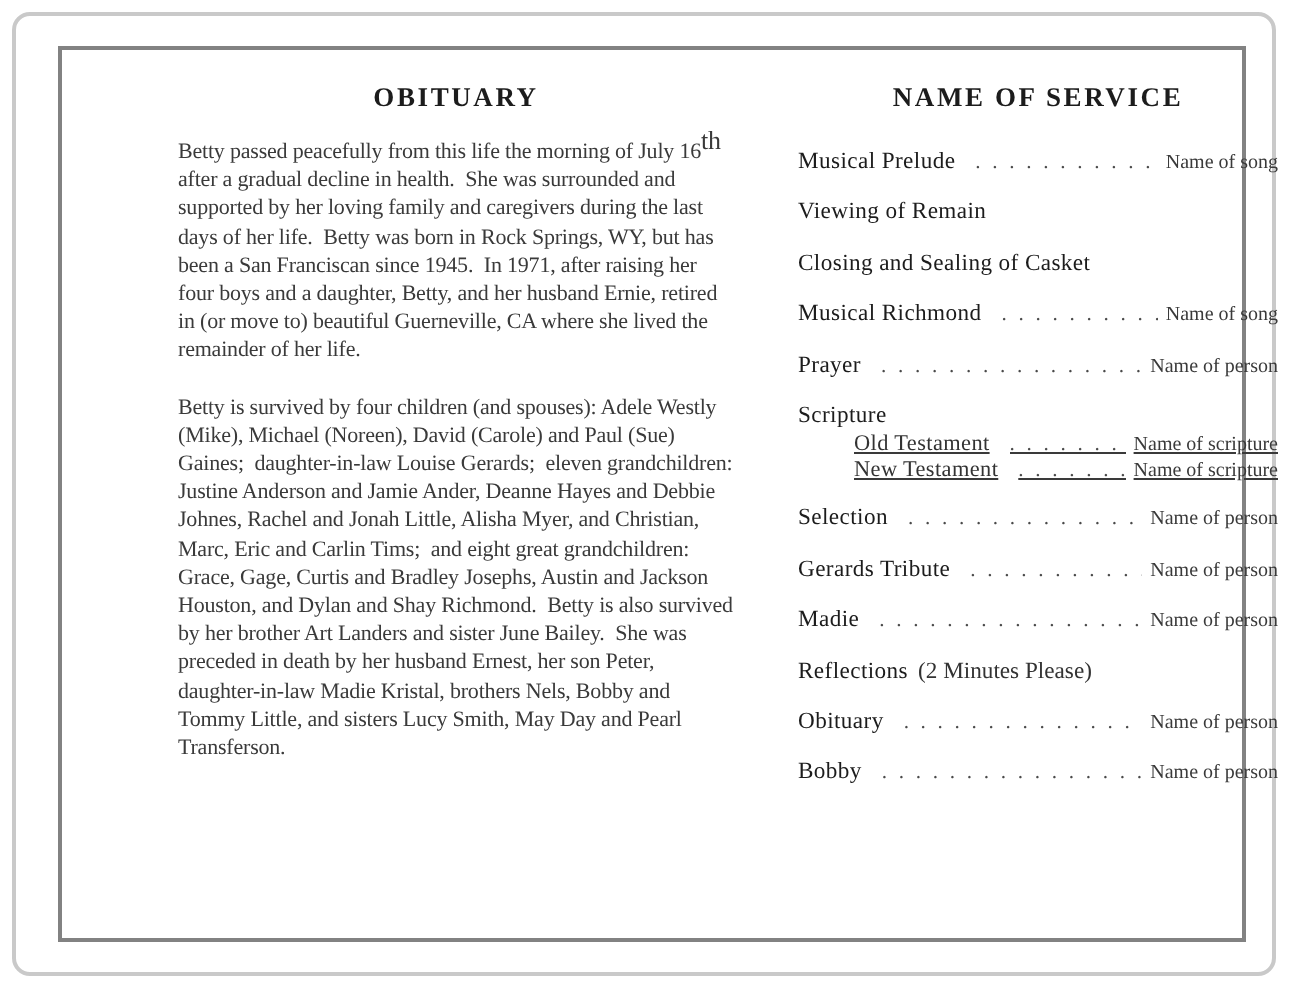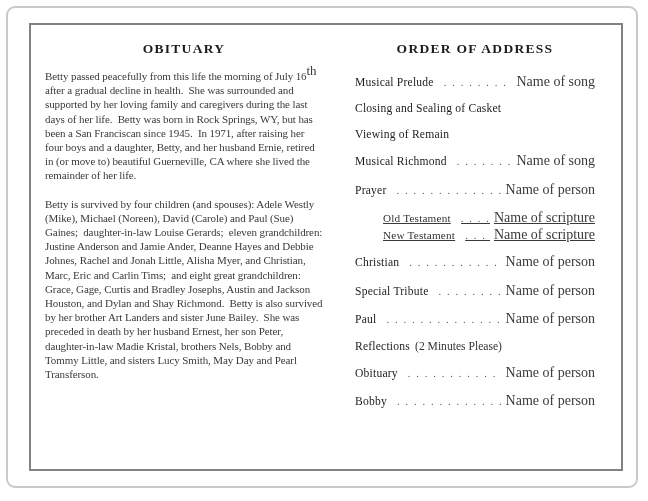--- a/index.html
+++ b/index.html
@@ -19,21 +19,21 @@
   .outer-frame{
     position:absolute;left:6px;top:6px;width:628px;height:478px;
     border:2px solid var(--frame);border-radius:9px;
     background:var(--paper);
   }
   .page{
     position:absolute;left:29px;top:23px;width:590px;height:444px;
     border:2px solid var(--rule);
     background:var(--paper);
   }
-  .col{position:absolute;top:0;}
+  .col{position:absolute;top:0;margin-left:44px;}
   .col-left{left:14px;width:278px;}
   .col-right{left:324px;width:240px;}
   .title{
     margin:16px 0 0 0;text-align:center;
     font-size:13.5px;font-weight:700;letter-spacing:1.3px;
     color:var(--ink-strong);
   }
   
   .obit-body{margin-top:12px;}
   .obit-body p{
@@ -54,83 +54,86 @@
   .svc-row.sub{margin-bottom:1.5px;padding-left:28px;font-size:11.2px;text-decoration:underline;}
   .svc-row.sub-last{margin-bottom:11px;}
   .svc-label{font-weight:400;color:var(--ink-strong);white-space:nowrap;letter-spacing:0.2px;}
   .svc-row.sub .svc-label{font-weight:400;color:#333333;}
   .svc-suffix{margin-left:5px;color:#333333;white-space:nowrap;}
   .svc-dots{
     flex:1 1 auto;overflow:hidden;white-space:nowrap;
     margin:0 4px 0 10px;
     font-size:10.6px;letter-spacing:1.6px;color:#4a4a4a;
   }
-  .svc-value{white-space:nowrap;color:var(--ink);font-size:14px;}
+  .svc-value{white-space:nowrap;color:var(--ink);font-size:10px;}
 </style>
 </head>
 <body>
 
 <div class="outer-frame"></div>
 
 <div class="page">
 
   <section class="col col-left">
     <h2 class="title">OBITUARY</h2>
     <div class="obit-body" id="obituary-paragraphs">
         <p><span>Betty passed peacefully from this life the morning of July 16</span><span class="sup">th</span><span> after a gradual decline in health.  She was surrounded and supported by her loving family and caregivers during the last days of her life.  Betty was born in Rock Springs, WY, but has been a San Franciscan since 1945.  In 1971, after raising her four boys and a daughter, Betty, and her husband Ernie, retired in (or move to) beautiful Guerneville, CA where she lived the remainder of her life.</span></p>
         <p><span>Betty is survived by four children (and spouses): Adele Westly (Mike), Michael (Noreen), David (Carole) and Paul (Sue) Gaines;  daughter-in-law Louise Gerards;  eleven grandchildren: Justine Anderson and Jamie Ander, Deanne Hayes and Debbie Johnes, Rachel and Jonah Little, Alisha Myer, and Christian, Marc, Eric and Carlin Tims;  and eight great grandchildren: Grace, Gage, Curtis and Bradley Josephs, Austin and Jackson Houston, and Dylan and Shay Richmond.  Betty is also survived by her brother Art Landers and sister June Bailey.  She was preceded in death by her husband Ernest, her son Peter, daughter-in-law Madie Kristal, brothers Nels, Bobby and Tommy Little, and sisters Lucy Smith, May Day and Pearl Transferson.</span></p>
       </div>
   </section>
 
   <section class="col col-right">
-    <h2 class="title">ORDER OF ADDRESS</h2>
+    <h2 class="title">NAME OF SERVICE</h2>
     <div class="svc-list" id="service-items">
         <div class="svc-row">
           <span class="svc-label">Musical Prelude</span>
           <span class="svc-dots">. . . . . . . . . . . . . . . . . . . . . . . . . . . . . . . . . . . . . . . . . . . . . . . . . . . . . . . . . . . . </span>
           <span class="svc-value">Name of song</span>
         </div>
         <div class="svc-row">
-          <span class="svc-label">Closing and Sealing of Casket</span>
+          <span class="svc-label">Viewing of Remain</span>
         </div>
         <div class="svc-row">
-          <span class="svc-label">Viewing of Remain</span>
+          <span class="svc-label">Closing and Sealing of Casket</span>
         </div>
         <div class="svc-row">
           <span class="svc-label">Musical Richmond</span>
           <span class="svc-dots">. . . . . . . . . . . . . . . . . . . . . . . . . . . . . . . . . . . . . . . . . . . . . . . . . . . . . . . . . . . . </span>
           <span class="svc-value">Name of song</span>
         </div>
         <div class="svc-row">
           <span class="svc-label">Prayer</span>
           <span class="svc-dots">. . . . . . . . . . . . . . . . . . . . . . . . . . . . . . . . . . . . . . . . . . . . . . . . . . . . . . . . . . . . </span>
           <span class="svc-value">Name of person</span>
+        </div>
+        <div class="svc-row group-head">
+          <span class="svc-label">Scripture</span>
         </div>
         <div class="svc-row sub">
           <span class="svc-label">Old Testament</span>
           <span class="svc-dots">. . . . . . . . . . . . . . . . . . . . . . . . . . . . . . . . . . . . . . . . . . . . . . . . . . . . . . . . . . . . </span>
           <span class="svc-value">Name of scripture</span>
         </div>
         <div class="svc-row sub sub-last">
           <span class="svc-label">New Testament</span>
           <span class="svc-dots">. . . . . . . . . . . . . . . . . . . . . . . . . . . . . . . . . . . . . . . . . . . . . . . . . . . . . . . . . . . . </span>
           <span class="svc-value">Name of scripture</span>
         </div>
         <div class="svc-row">
-          <span class="svc-label">Christian</span>
+          <span class="svc-label">Selection</span>
           <span class="svc-dots">. . . . . . . . . . . . . . . . . . . . . . . . . . . . . . . . . . . . . . . . . . . . . . . . . . . . . . . . . . . . </span>
           <span class="svc-value">Name of person</span>
         </div>
         <div class="svc-row">
-          <span class="svc-label">Special Tribute</span>
+          <span class="svc-label">Gerards Tribute</span>
           <span class="svc-dots">. . . . . . . . . . . . . . . . . . . . . . . . . . . . . . . . . . . . . . . . . . . . . . . . . . . . . . . . . . . . </span>
           <span class="svc-value">Name of person</span>
         </div>
         <div class="svc-row">
-          <span class="svc-label">Paul</span>
+          <span class="svc-label">Madie</span>
           <span class="svc-dots">. . . . . . . . . . . . . . . . . . . . . . . . . . . . . . . . . . . . . . . . . . . . . . . . . . . . . . . . . . . . </span>
           <span class="svc-value">Name of person</span>
         </div>
         <div class="svc-row">
           <span class="svc-label">Reflections</span>
           <span class="svc-suffix">(2 Minutes Please)</span>
         </div>
         <div class="svc-row">
           <span class="svc-label">Obituary</span>
           <span class="svc-dots">. . . . . . . . . . . . . . . . . . . . . . . . . . . . . . . . . . . . . . . . . . . . . . . . . . . . . . . . . . . . </span>

